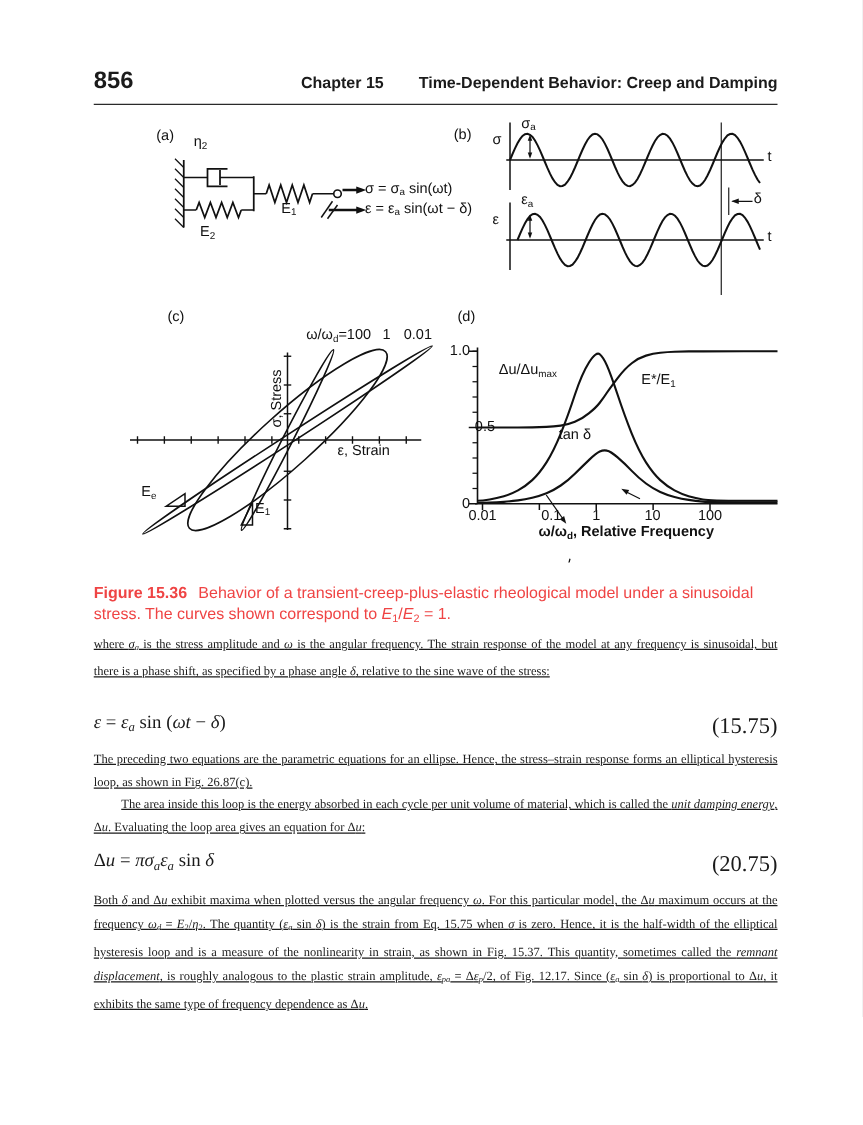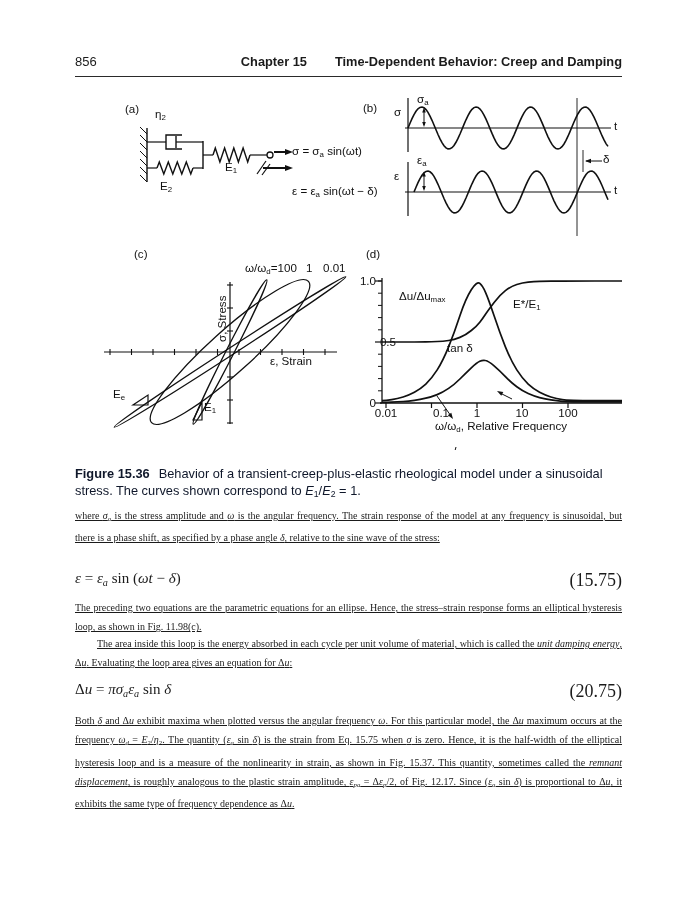--- a/index.html
+++ b/index.html
@@ -2,33 +2,33 @@
 <html><head>
 <meta charset="utf-8">
 <style>
   html,body{margin:0;padding:0;background:#e8e8e8;}
   .page{position:relative;width:690px;height:900px;background:#ffffff;overflow:hidden;
         font-family:"Liberation Serif",serif;color:#1b1b1b;}
   
   .hdr{position:absolute;top:54px;left:75px;width:547px;display:flex;
        justify-content:space-between;align-items:baseline;border-bottom:1.5px solid #2a2a2a;
        padding-bottom:7px;font-family:"Liberation Sans",sans-serif;}
-  .pageno{font-weight:400;font-size:13px;}
+  .pageno{font-weight:700;font-size:19px;}
   .chap{font-size:12.8px;font-weight:600;}
   .chap .lbl{margin-right:28px;}
   
   .figwrap{position:absolute;top:90px;left:0;width:690px;height:360px;}
   .figwrap svg{position:absolute;left:0;top:0;}
   .fl{position:absolute;font:11.6px "Liberation Sans",sans-serif;color:#111;white-space:nowrap;line-height:13px;}
   .fl.c{transform:translateX(-50%);}
   .fl.r{width:24px;text-align:right;}
   .fl.rot{transform:rotate(-90deg);transform-origin:0 0;}
   
   .caption{position:absolute;top:452px;left:75px;width:547px;
-           font:12.8px/17px "Liberation Sans",sans-serif;color:#0f172a;text-align:left;}
+           font:12.8px/17px "Liberation Sans",sans-serif;color:#ef4444;text-align:left;}
   
   .para{position:absolute;left:75px;width:547px;margin:0;
         font-size:10px;line-height:19.4px;text-align:justify;text-decoration:underline;}
   .indent{text-indent:22px;}
   .eqrow{position:absolute;left:75px;width:547px;display:flex;
          font-size:15px;}
   .eqnum{position:absolute;right:0;top:0;font-size:18px;}
   
   .seg.i{font-style:italic;}
   .seg.b{font-weight:700;}
@@ -145,21 +145,21 @@
       </div>
     <div id="figure-labels">
         <span class="fl " style="left: 125px; top: 12px;">(a)</span>
         <span class="fl " style="left: 363px; top: 11px;">(b)</span>
         <span class="fl " style="left: 134px; top: 157px;">(c)</span>
         <span class="fl " style="left: 366px; top: 157px;">(d)</span>
         <span class="fl " style="left: 155px; top: 17px;"><span class="seg ">η</span><span class="seg sub">2</span></span>
         <span class="fl " style="left: 160px; top: 89px;"><span class="seg ">E</span><span class="seg sub">2</span></span>
         <span class="fl " style="left: 225px; top: 70px;"><span class="seg ">E</span><span class="seg sub">1</span></span>
         <span class="fl " style="left: 292px; top: 54px;"><span class="seg ">σ = σ</span><span class="seg sub">a</span><span class="seg "> sin(ωt)</span></span>
-        <span class="fl " style="left: 292px; top: 70px; margin-top: 24px;"><span class="seg ">ε = ε</span><span class="seg sub">a</span><span class="seg "> sin(ωt − δ)</span></span>
+        <span class="fl " style="left: 292px; top: 70px;"><span class="seg ">ε = ε</span><span class="seg sub">a</span><span class="seg "> sin(ωt − δ)</span></span>
         <span class="fl " style="left: 394px; top: 15px;">σ</span>
         <span class="fl " style="left: 417px; top: 2px;"><span class="seg ">σ</span><span class="seg sub">a</span></span>
         <span class="fl " style="left: 614px; top: 29px;">t</span>
         <span class="fl " style="left: 394px; top: 79px;">ε</span>
         <span class="fl " style="left: 417px; top: 63px;"><span class="seg ">ε</span><span class="seg sub">a</span></span>
         <span class="fl " style="left: 614px; top: 93px;">t</span>
         <span class="fl " style="left: 603px; top: 62px;">δ</span>
         <span class="fl " style="left: 245px; top: 171px;"><span class="seg ">ω/ω</span><span class="seg sub">d</span><span class="seg ">=100</span></span>
         <span class="fl " style="left: 306px; top: 171px;">1</span>
         <span class="fl " style="left: 323px; top: 171px;">0.01</span>
@@ -168,37 +168,37 @@
         <span class="fl " style="left: 113px; top: 297px;"><span class="seg ">E</span><span class="seg sub">e</span></span>
         <span class="fl " style="left: 204px; top: 310px;"><span class="seg ">E</span><span class="seg sub">1</span></span>
         <span class="fl r" style="left: 352px; top: 184px;">1.0</span>
         <span class="fl r" style="left: 352px; top: 245px; margin-left: 20px;">0.5</span>
         <span class="fl r" style="left: 352px; top: 306px;">0</span>
         <span class="fl c" style="left: 386px; top: 316px;">0.01</span>
         <span class="fl c" style="left: 441px; top: 316px;">0.1</span>
         <span class="fl c" style="left: 477px; top: 316px;">1</span>
         <span class="fl c" style="left: 522px; top: 316px;">10</span>
         <span class="fl c" style="left: 568px; top: 316px;">100</span>
-        <span class="fl c" style="left: 501px; top: 329px;"><span class="seg ">ω/ω</span><span class="seg sub">d</span><span class="seg ">, Relative Frequency</span></span>
+        <span class="fl c" style="left: 501px; top: 329px; font-weight: bold;"><span class="seg ">ω/ω</span><span class="seg sub">d</span><span class="seg ">, Relative Frequency</span></span>
         <span class="fl " style="left: 399px; top: 199px;"><span class="seg ">Δu/Δu</span><span class="seg sub">max</span></span>
         <span class="fl " style="left: 513px; top: 207px;"><span class="seg ">E*/E</span><span class="seg sub">1</span></span>
         <span class="fl " style="left: 447px; top: 251px;">tan δ</span>
       </div>
   </div>
 
   <p class="caption"><span class="seg b gap">Figure 15.36</span><span class="seg ">Behavior of a transient-creep-plus-elastic rheological model under a sinusoidal stress. The curves shown correspond to </span><span class="seg i">E</span><span class="seg sub">1</span><span class="seg ">/</span><span class="seg i">E</span><span class="seg sub">2</span><span class="seg "> = 1.</span></p>
 
   <p class="para" id="p1" style="top:506px"><span class="seg ">where </span><span class="seg i">σ</span><span class="seg sub i">a</span><span class="seg "> is the stress amplitude and </span><span class="seg i">ω</span><span class="seg "> is the angular frequency. The strain response of the model at any frequency is sinusoidal, but there is a phase shift, as specified by a phase angle </span><span class="seg i">δ</span><span class="seg ">, relative to the sine wave of the stress:</span></p>
 
   <div class="eqrow" style="top:570px">
     <span><span class="seg i">ε</span><span class="seg "> = </span><span class="seg i">ε</span><span class="seg sub i">a</span><span class="seg "> sin (</span><span class="seg i">ωt</span><span class="seg "> − </span><span class="seg i">δ</span><span class="seg ">)</span></span>
     <span class="eqnum">(15.75)</span>
   </div>
 
-  <p class="para" id="p2" style="top:598px"><span class="seg ">The preceding two equations are the parametric equations for an ellipse. Hence, the stress–strain response forms an elliptical hysteresis loop, as shown in Fig. 11.98(c).</span></p>
+  <p class="para" id="p2" style="top:598px"><span class="seg ">The preceding two equations are the parametric equations for an ellipse. Hence, the stress–strain response forms an elliptical hysteresis loop, as shown in Fig. 26.87(c).</span></p>
 
   <p class="para indent" id="p3" style="top:634px"><span class="seg ">The area inside this loop is the energy absorbed in each cycle per unit volume of material, which is called the </span><span class="seg i">unit damping energy</span><span class="seg ">, Δ</span><span class="seg i">u</span><span class="seg ">. Evaluating the loop area gives an equation for Δ</span><span class="seg i">u</span><span class="seg ">:</span></p>
 
   <div class="eqrow" style="top:681px">
     <span><span class="seg ">Δ</span><span class="seg i">u</span><span class="seg "> = </span><span class="seg i">π</span><span class="seg i">σ</span><span class="seg sub i">a</span><span class="seg i">ε</span><span class="seg sub i">a</span><span class="seg "> sin </span><span class="seg i">δ</span></span>
     <span class="eqnum">(20.75)</span>
   </div>
 
   <p class="para" id="p4" style="top:711px"><span class="seg ">Both </span><span class="seg i">δ</span><span class="seg "> and Δ</span><span class="seg i">u</span><span class="seg "> exhibit maxima when plotted versus the angular frequency </span><span class="seg i">ω</span><span class="seg ">. For this particular model, the Δ</span><span class="seg i">u</span><span class="seg "> maximum occurs at the frequency </span><span class="seg i">ω</span><span class="seg sub i">d</span><span class="seg "> = </span><span class="seg i">E</span><span class="seg sub">2</span><span class="seg ">/</span><span class="seg i">η</span><span class="seg sub">2</span><span class="seg ">. The quantity (</span><span class="seg i">ε</span><span class="seg sub i">a</span><span class="seg "> sin </span><span class="seg i">δ</span><span class="seg ">) is the strain from Eq. 15.75 when </span><span class="seg i">σ</span><span class="seg "> is zero. Hence, it is the half-width of the elliptical hysteresis loop and is a measure of the nonlinearity in strain, as shown in Fig. 15.37. This quantity, sometimes called the </span><span class="seg i">remnant displacement</span><span class="seg ">, is roughly analogous to the plastic strain amplitude, </span><span class="seg i">ε</span><span class="seg sub i">pa</span><span class="seg "> = Δ</span><span class="seg i">ε</span><span class="seg sub i">p</span><span class="seg ">/2, of Fig. 12.17. Since (</span><span class="seg i">ε</span><span class="seg sub i">a</span><span class="seg "> sin </span><span class="seg i">δ</span><span class="seg ">) is proportional to Δ</span><span class="seg i">u</span><span class="seg ">, it exhibits the same type of frequency dependence as Δ</span><span class="seg i">u</span><span class="seg ">.</span></p>
 

